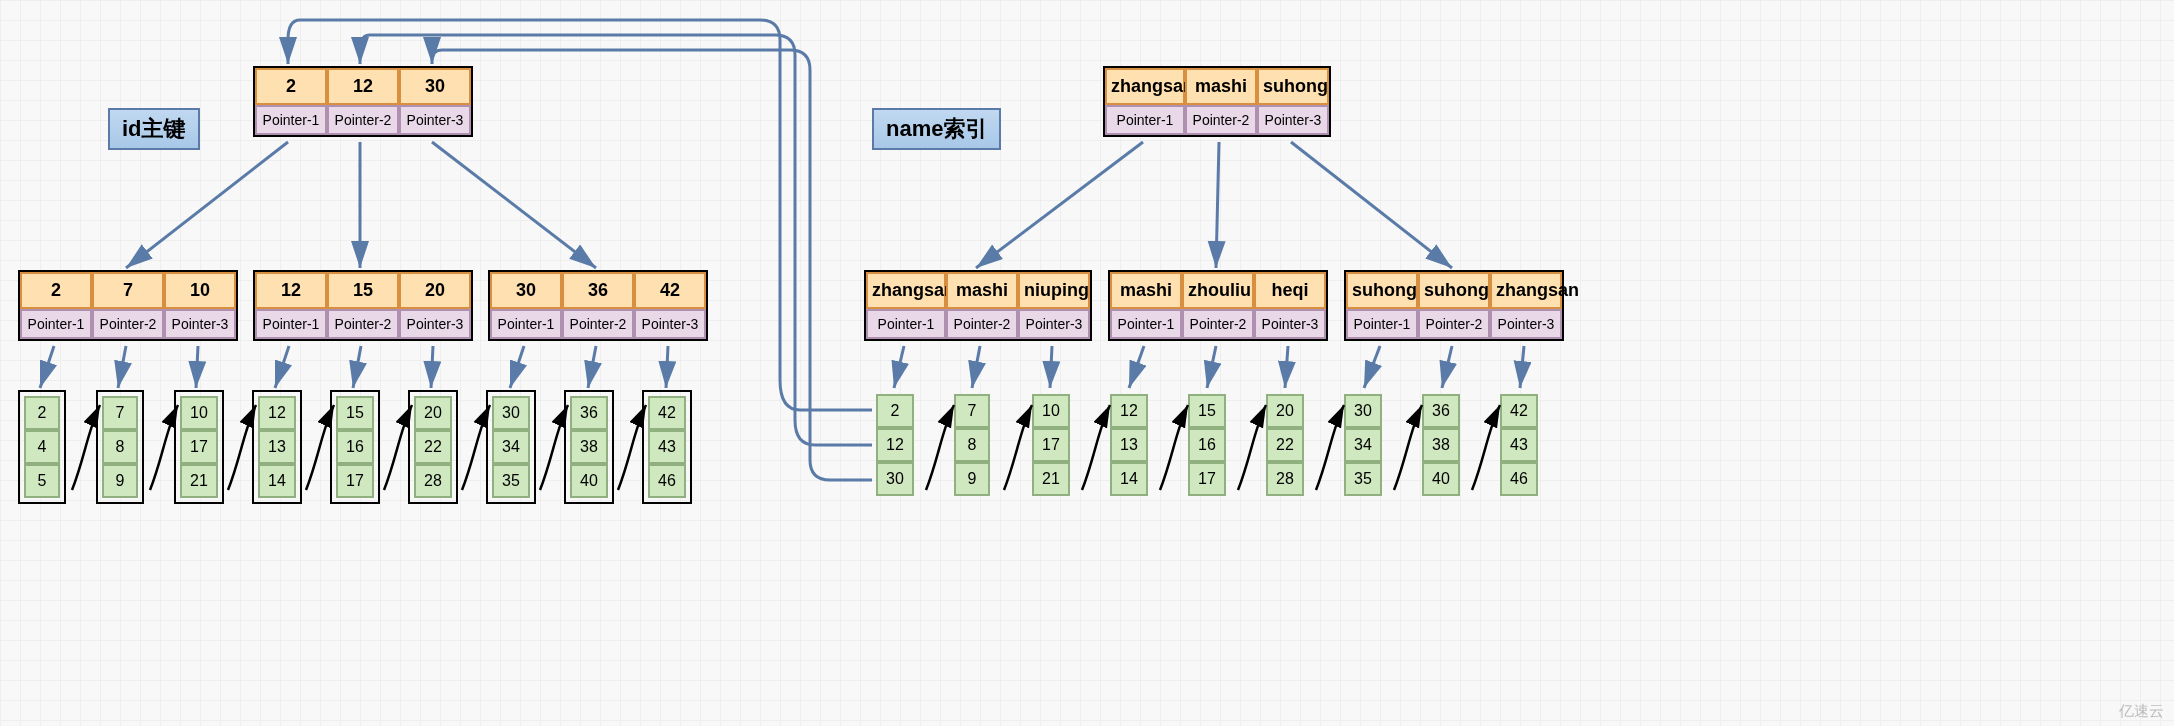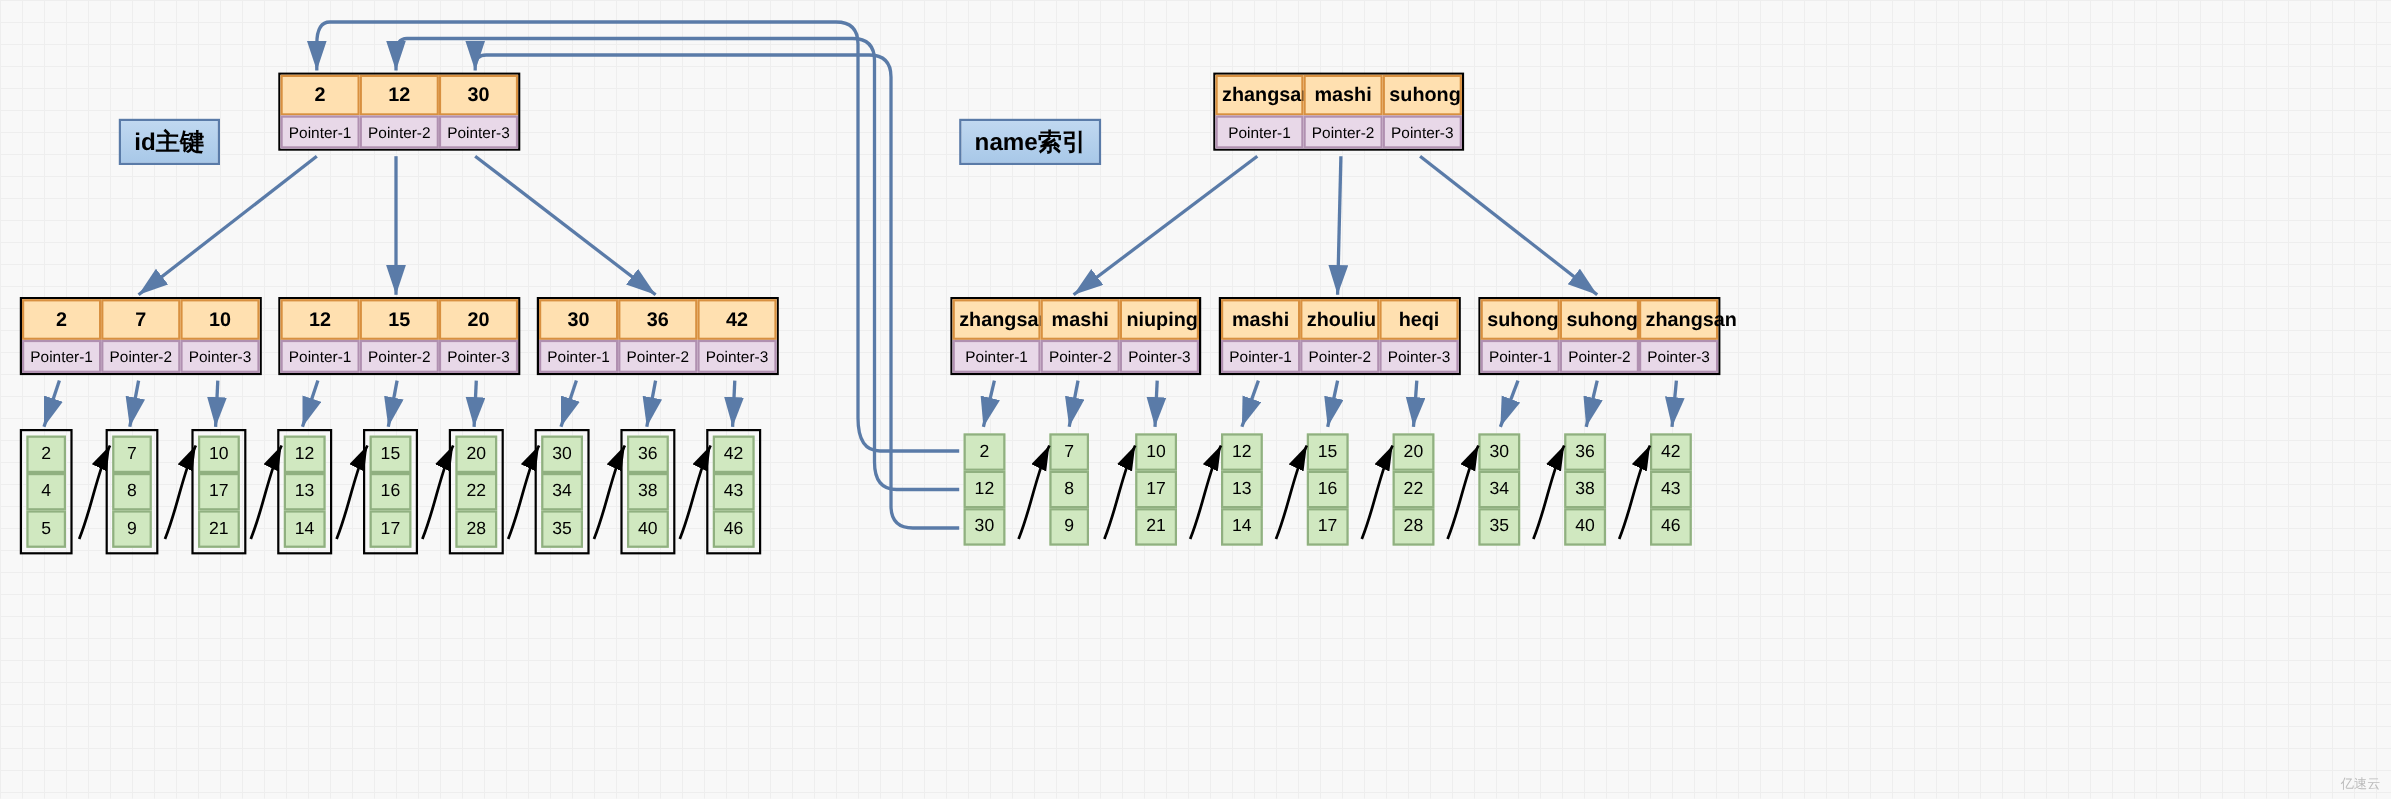--- a/index.html
+++ b/index.html
@@ -52,21 +52,21 @@
 .leaf-cell {
   background:#d0e8c0;
   border:2px solid #90b080;
   text-align:center;
   font-size:16px;
   padding:6px 8px;
   min-width:36px;
 }
 .no-border { border:none; }
 svg.arrows { position:absolute; top:0; left:0; width:2174px; height:726px; pointer-events:none; }
-.watermark { position:absolute; right:10px; bottom:5px; font-size:12px; color:#bbb;text-align:center; }
+.watermark { position:absolute; right:10px; bottom:5px; font-size:15px; color:#bbb;text-align:center; }
 </style>
 </head>
 <body>
 
 <div class="title-label" style="left:108px;top:108px;">id主键</div>
 <div class="title-label" style="left:872px;top:108px;">name索引</div>
 
 <div class="node" style="left:253px;top:66px;">
   <div class="node-row">
     <div class="key-cell" style="width:72px">2</div>

